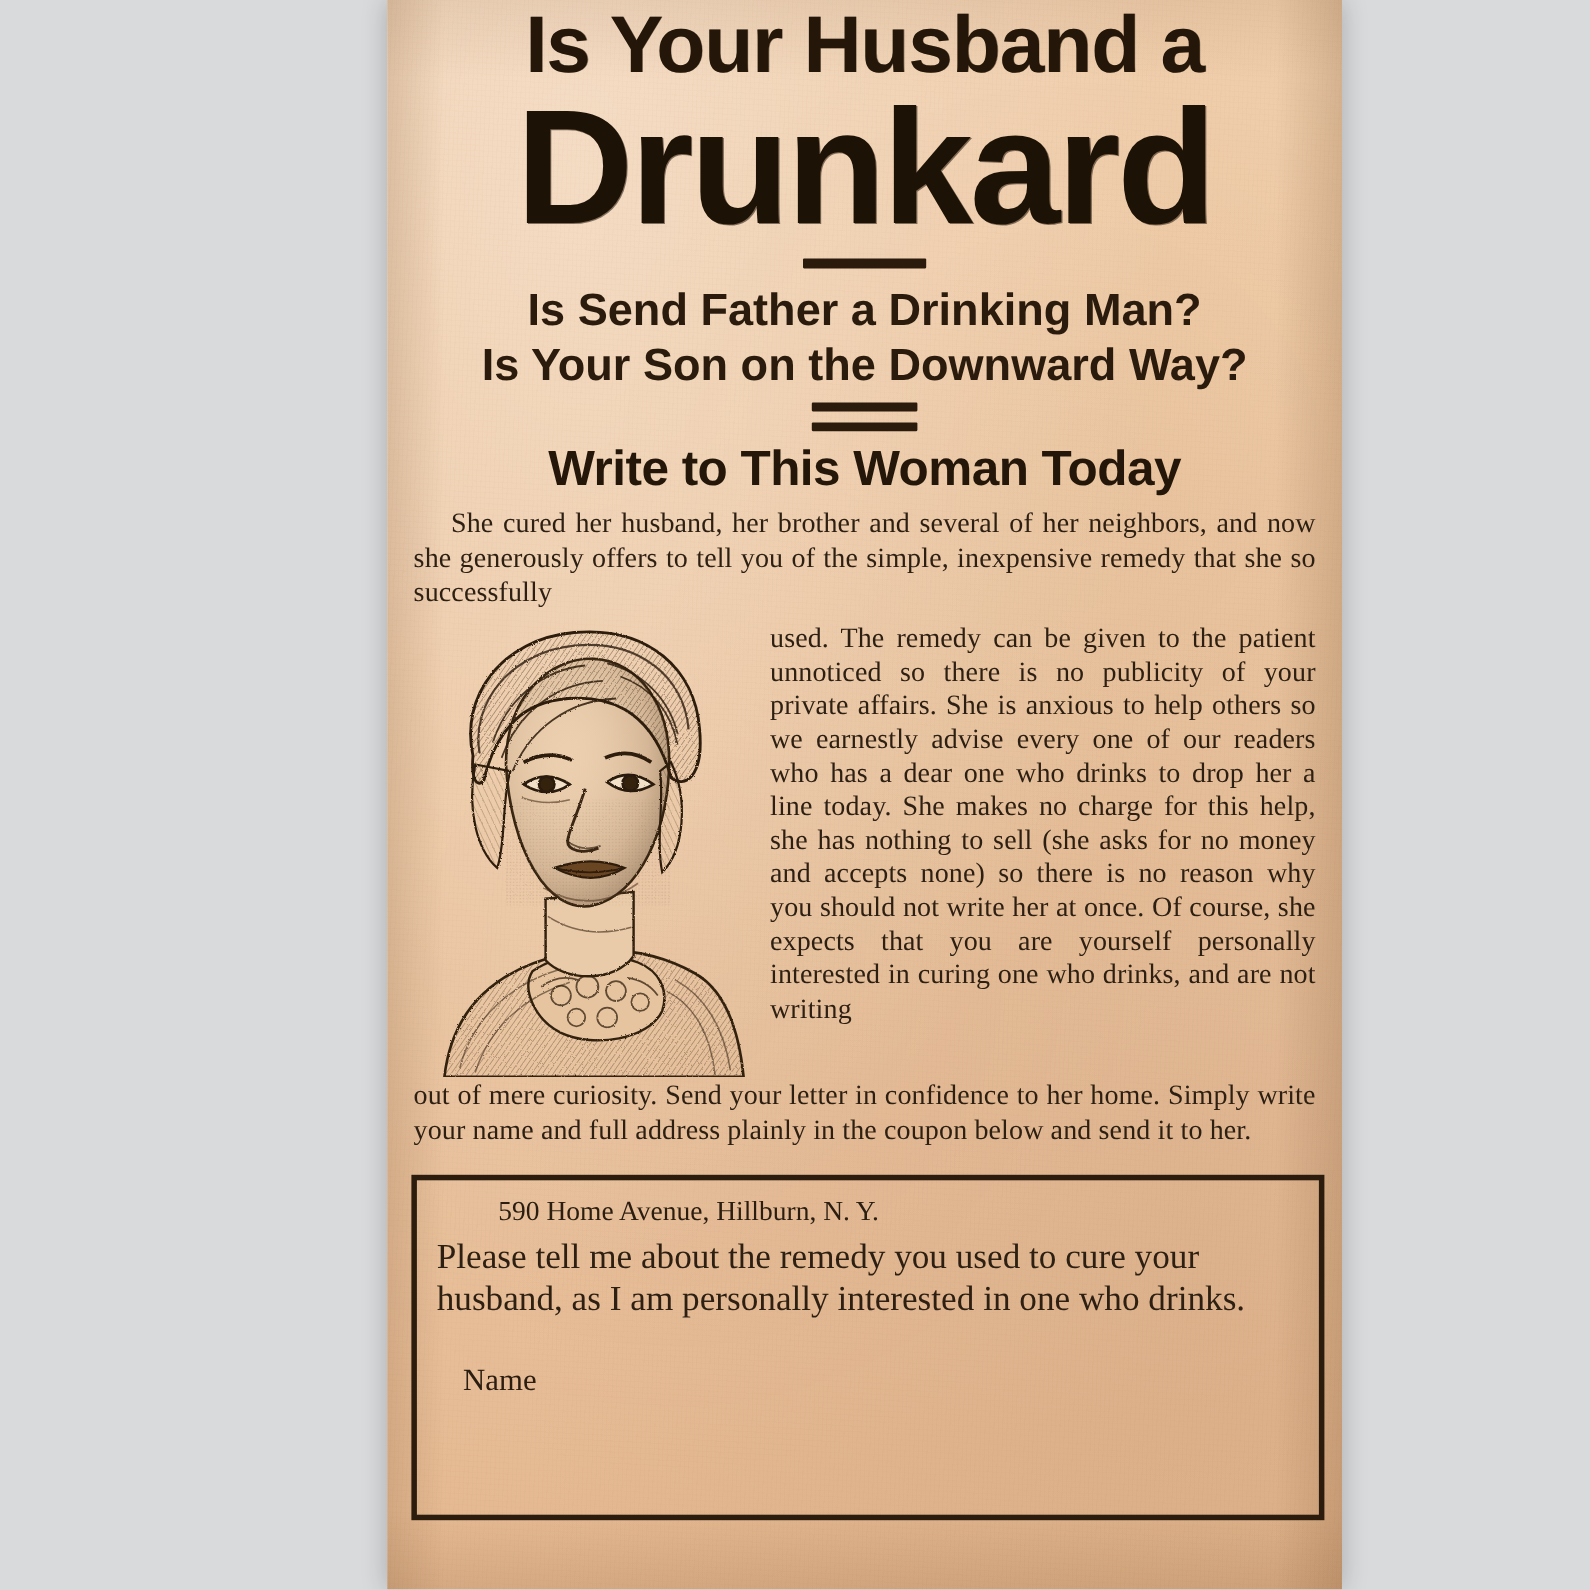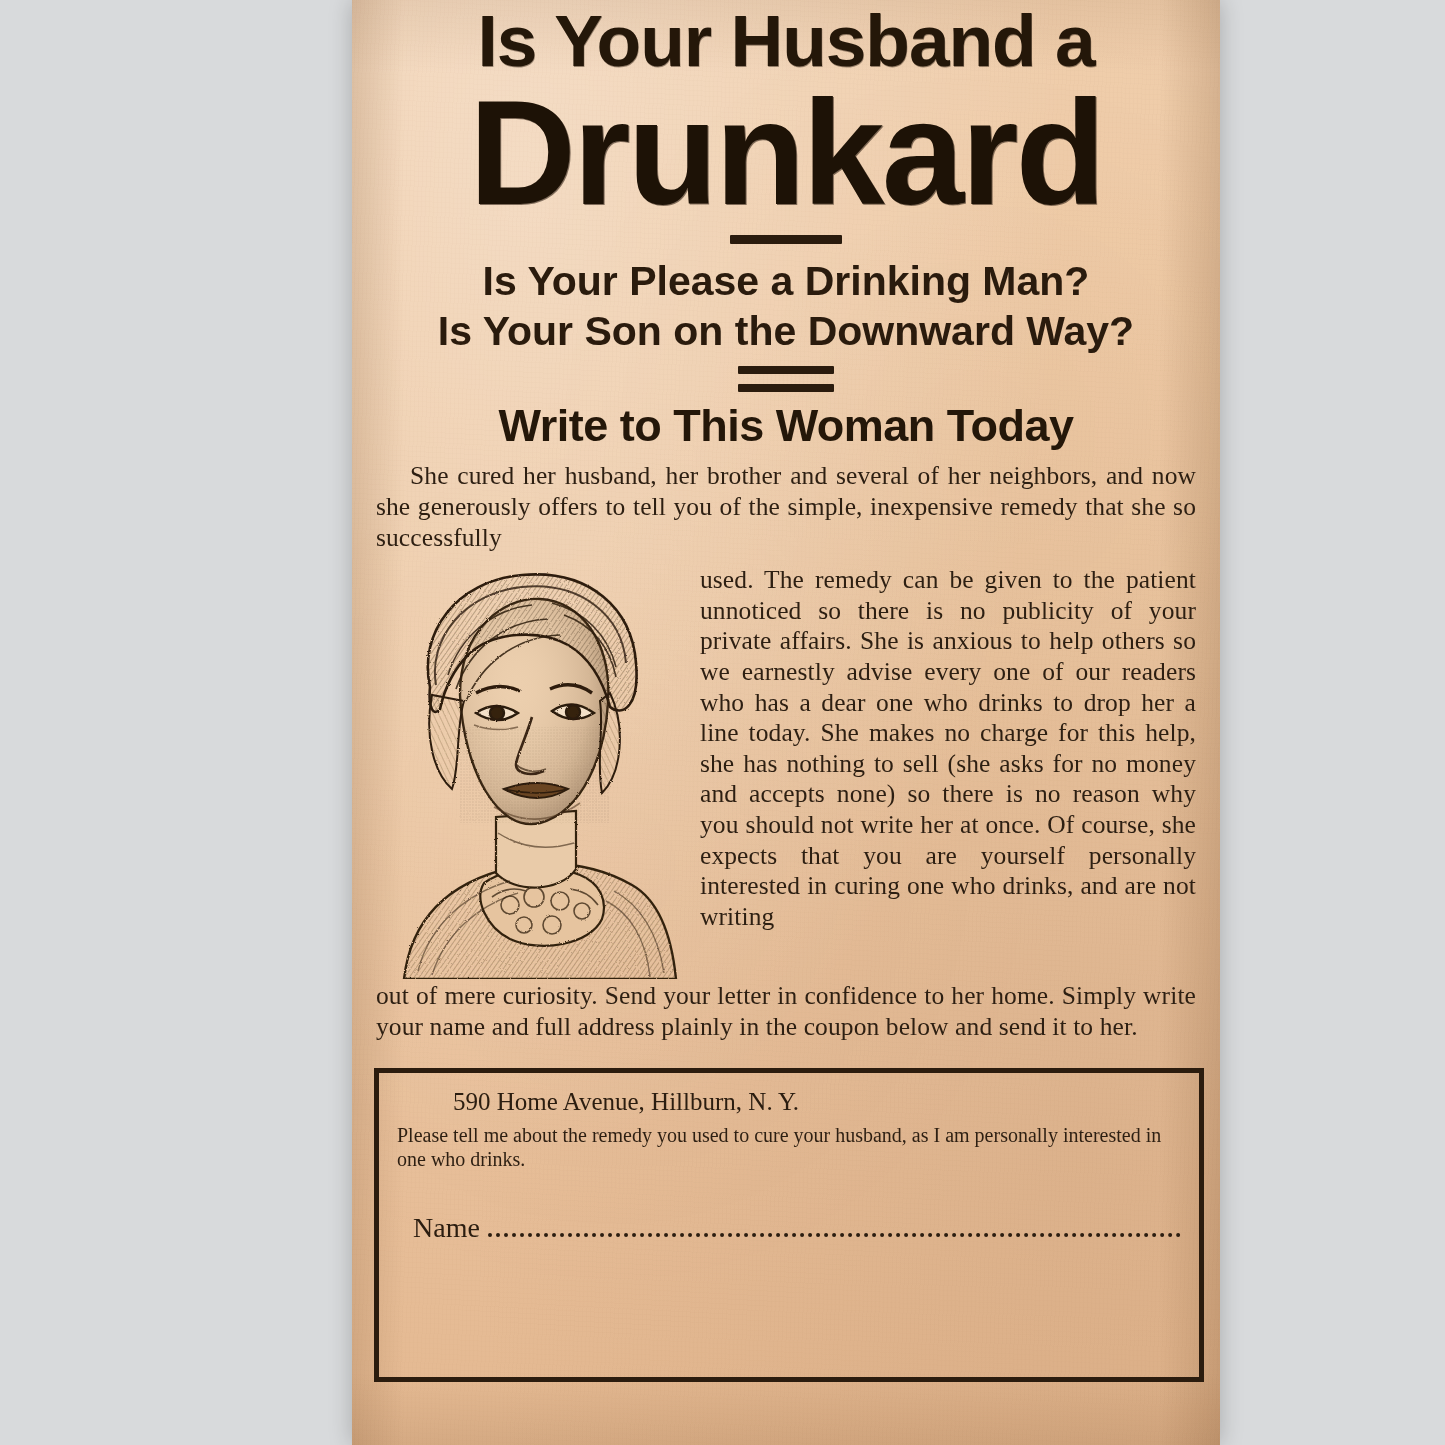--- a/index.html
+++ b/index.html
@@ -175,36 +175,37 @@
   .coupon-addr {
     font-family: "Liberation Serif", serif;
     font-size: 25px;
     color: #2b1d10;
     text-align: left;
     padding-left: 56px;
     margin-top: 1px;
   }
   .coupon-body {
     font-family: "Liberation Serif", serif;
-    font-size: 20px;
+    font-size: 32px;
     line-height: 1.18;
     color: #2d1f12;
     margin-top: 8px;
     text-align: left;
   }
   .coupon-body .ind { text-indent: 34px; }
 
   .field-row {
     display: flex;
     align-items: baseline;
     margin-top: 40px;
     font-family: "Liberation Serif", serif;
     font-size: 28px;
     color: #2b1d10;
     padding-left: 16px;
+    flex-direction: column;
   }
   .field-label { white-space: nowrap; }
   .dots {
     flex: 1;
     margin-left: 8px;
     border-bottom: 4px dotted #2b1d10;
     height: 12px;
   }
 </style>
 </head>
@@ -216,21 +217,21 @@
     <div class="grain"></div>
     <div class="edgeshade"></div>
 
     <div class="content">
 
       <div class="hl1">Is Your Husband a</div>
       <div class="hl2">Drunkard</div>
 
       <div class="rule"></div>
 
-      <div class="hl3">Is Your Please a Drinking Man?</div>
+      <div class="hl3">Is Send Father a Drinking Man?</div>
       <div class="hl3">Is Your Son on the Downward Way?</div>
 
       <div class="rule short"></div>
 
 
       <div class="rule short"></div>
 
       <div class="hl5">Write to This Woman Today</div>
 
       <div class="body-copy">

